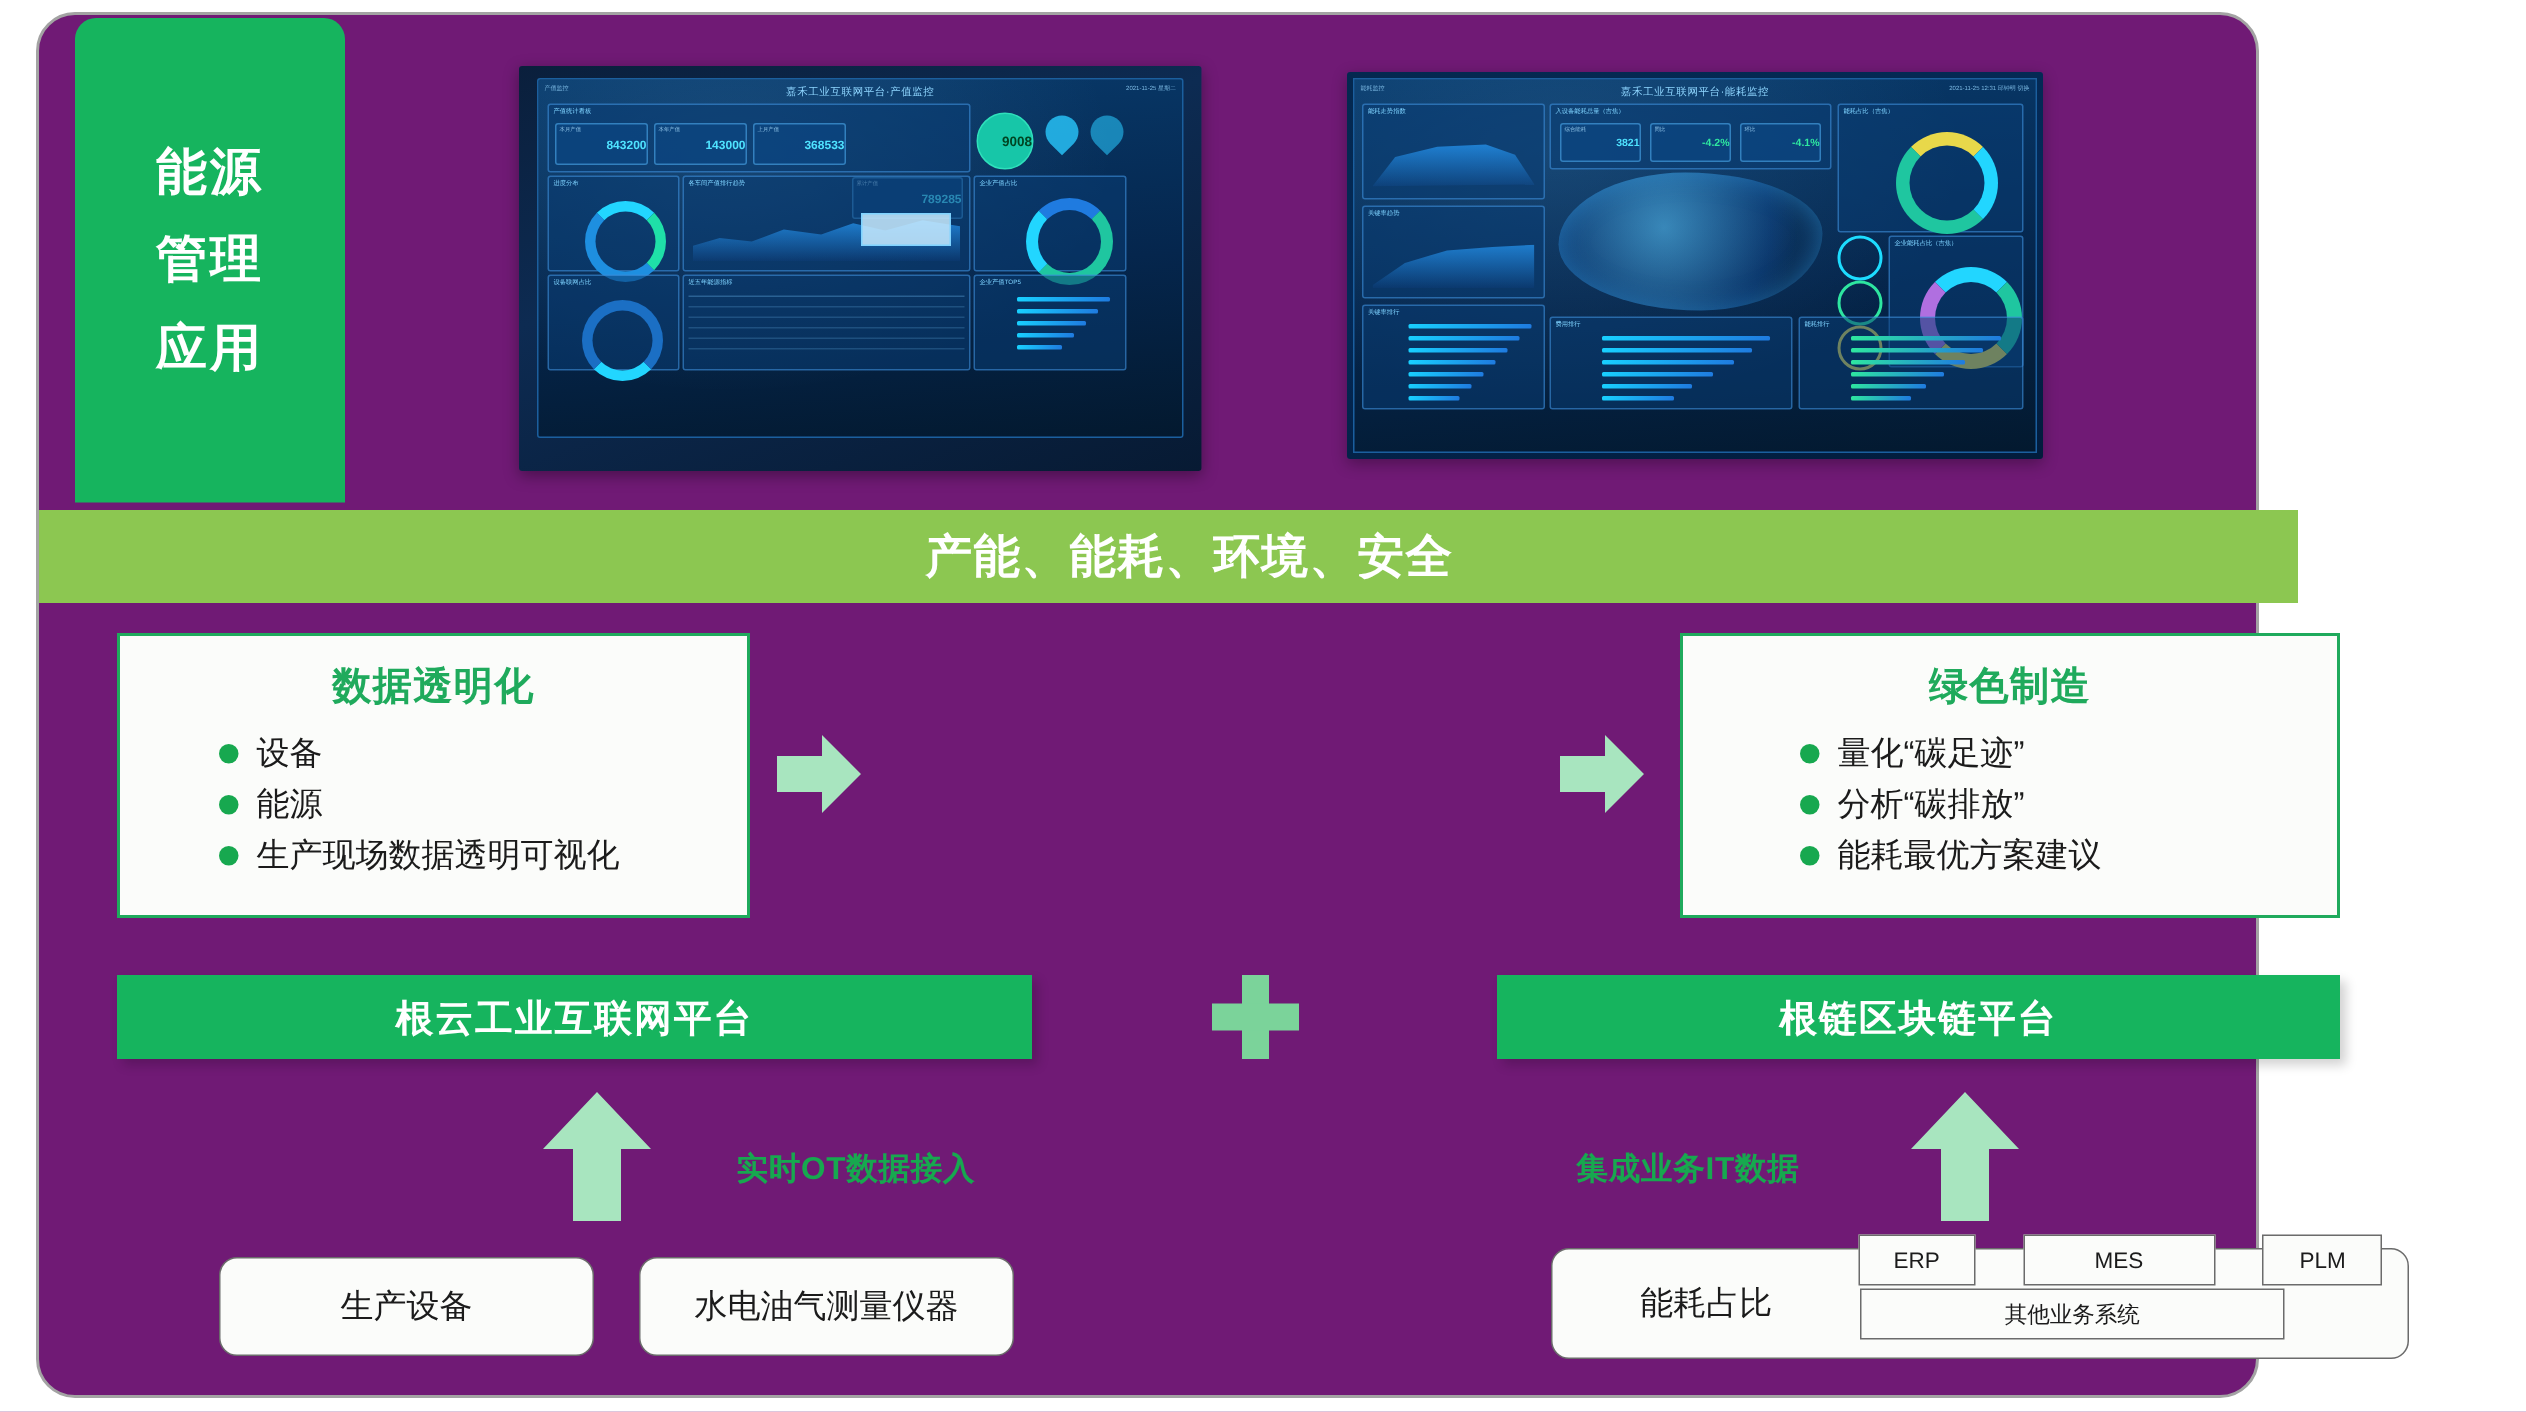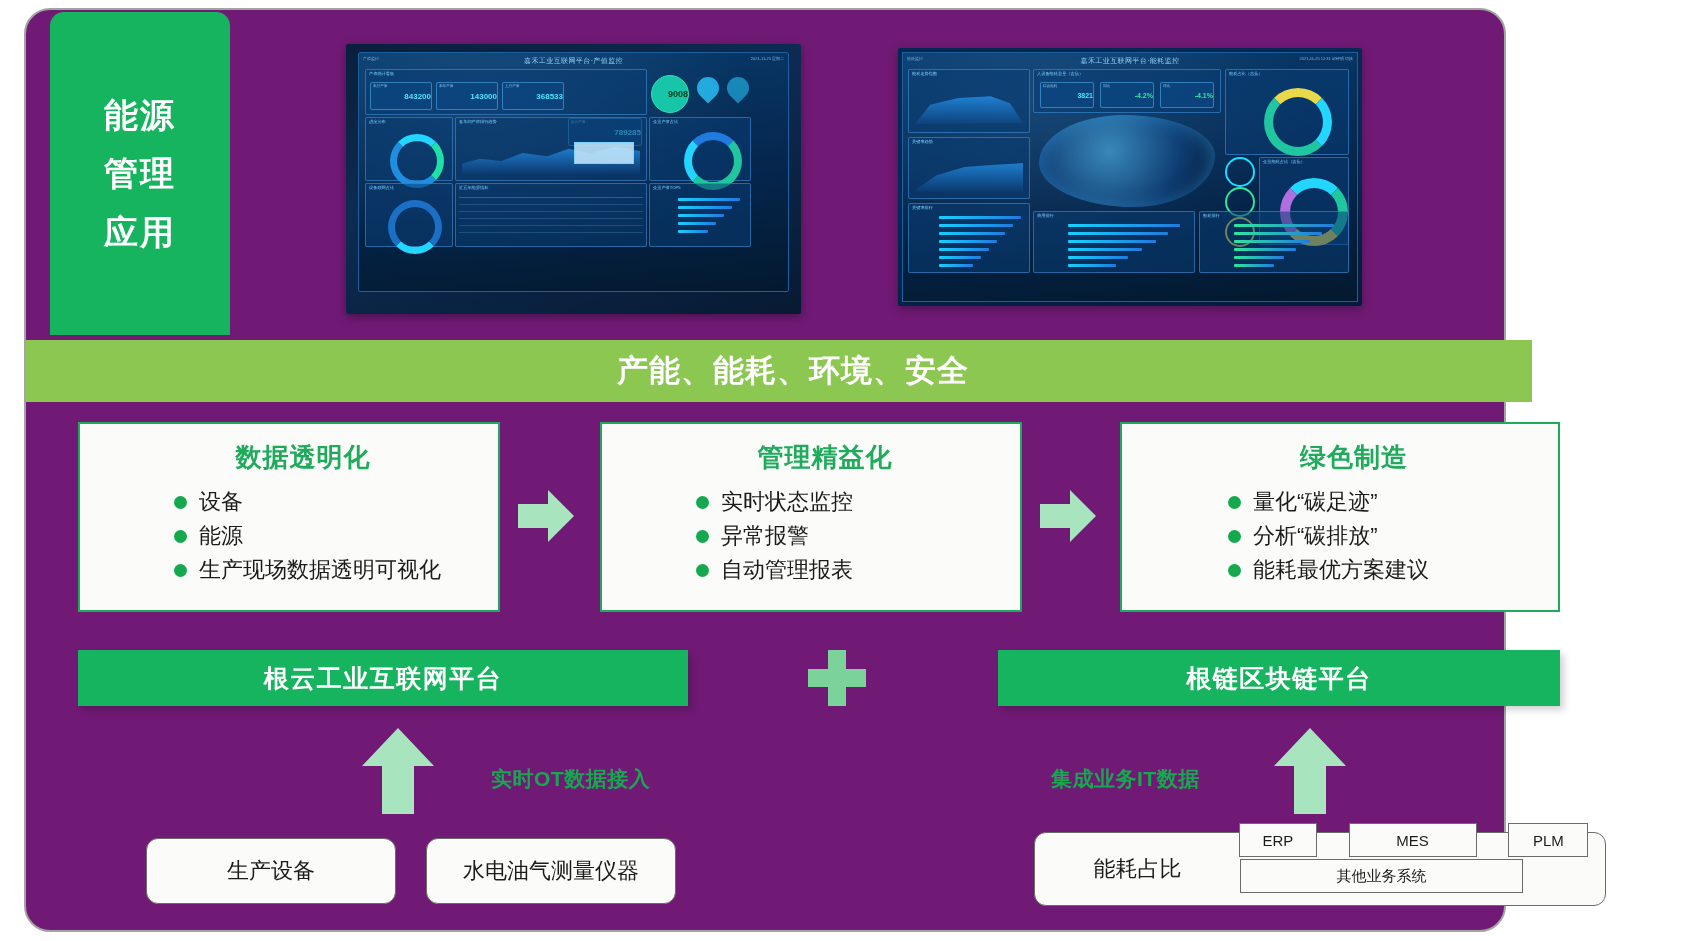--- a/index.html
+++ b/index.html
@@ -67,21 +67,21 @@
   .banner{
     position:absolute;left:0;top:330px;width:100%;height:62px;
     background:#8cc751;display:flex;align-items:center;justify-content:center;
     color:#ffffff;font-size:31px;font-weight:bold;letter-spacing:1px;padding-left:28px;
   }
 
   
   .cards{position:absolute;left:0;top:400px;width:100%;height:210px;}
   .card{
     position:absolute;top:12px;height:190px;border:2px solid #1faa5c;
-    background:#fbfcfa;box-sizing:border-box;padding-top:16px;padding-left:28px;
+    background:#fbfcfa;box-sizing:border-box;padding-top:16px;
   }
   .card-1{left:52px;width:422px;}
   .card-2{left:574px;width:422px;}
   .card-3{left:1094px;width:440px;}
   .card h3{margin:0 0 10px 0;text-align:center;color:#1faa5c;font-size:26px;font-weight:bold;letter-spacing:1px;}
   .card ul{margin:0;padding:0 0 0 66px;list-style:none;}
   .card-3 ul{padding-left:78px;}
   .card li{display:flex;align-items:center;font-size:22px;color:#1b1b1b;line-height:1.55;}
   .dot{width:13px;height:13px;border-radius:50%;background:#17a84f;margin-right:12px;flex:none;}
 
@@ -334,37 +334,20 @@
           </li>
       </ul>
     </div>
 
     <div class="arrow-r arrow-1">
       <svg width="56" height="52" viewBox="0 0 56 52">
           <polygon points="0,14 30,14 30,0 56,26 30,52 30,38 0,38" fill="#a8e5bf"></polygon>
         </svg>
     </div>
 
-    <div class="card card-2">
-      <h3>管理精益化</h3>
-      <ul>
-        <li>
-            <span class="dot"></span>
-            <span>实时状态监控</span>
-          </li>
-        <li>
-            <span class="dot"></span>
-            <span>异常报警</span>
-          </li>
-        <li>
-            <span class="dot"></span>
-            <span>自动管理报表</span>
-          </li>
-      </ul>
-    </div>
 
     <div class="arrow-r arrow-2">
       <svg width="56" height="52" viewBox="0 0 56 52">
           <polygon points="0,14 30,14 30,0 56,26 30,52 30,38 0,38" fill="#a8e5bf"></polygon>
         </svg>
     </div>
 
     <div class="card card-3">
       <h3>绿色制造</h3>
       <ul>

